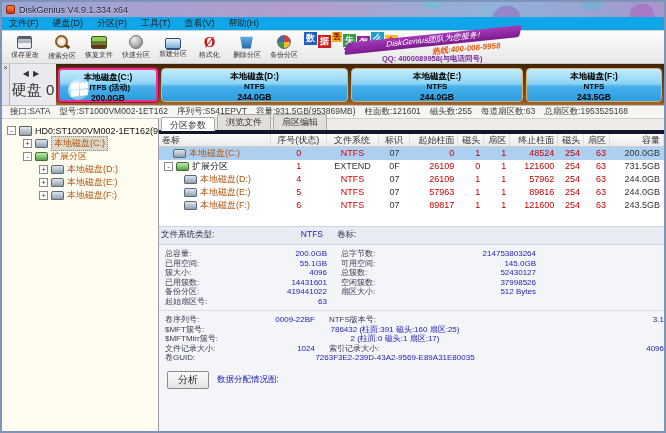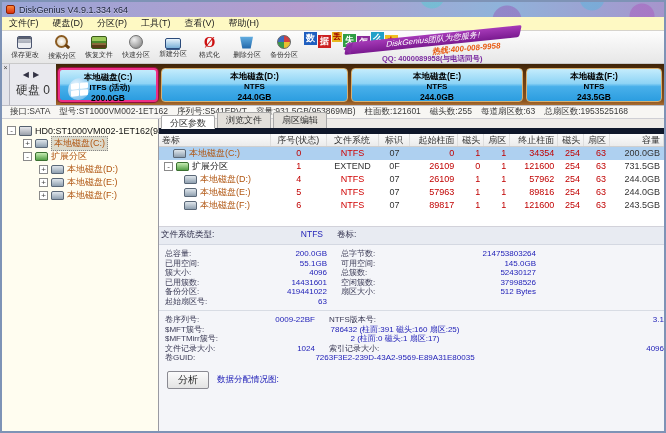--- a/index.html
+++ b/index.html
@@ -12,21 +12,21 @@
       radial-gradient(circle at 430px -6px, rgba(90,200,210,.55) 12px, transparent 13px),
       radial-gradient(circle at 505px 18px, rgba(150,80,180,.45) 14px, transparent 15px),
       radial-gradient(circle at 590px -4px, rgba(90,180,220,.5) 12px, transparent 13px),
       radial-gradient(circle at 640px 14px, rgba(170,90,190,.5) 12px, transparent 13px),
       linear-gradient(90deg,#9aa6d6 0%,#b49cce 45%,#8fb3da 75%,#a795cc 100%);
   }
   .app-icon { width:9px; height:9px; border-radius:2px; background:linear-gradient(#ff8a3a,#d83010); border:1px solid #902000; margin-right:4px; }
   .title-text { font-size:9px; color:#1a2238; text-shadow:0 1px 1px rgba(255,255,255,.6); }
 
   
-  .menubar { height:17px; flex:0 0 13px; background:#fef9c3; border-bottom:1px solid #d6d3cc; display:flex; align-items:center; }
+  .menubar { height:17px; flex:0 0 13px; background:#0ea5e9; border-bottom:1px solid #d6d3cc; display:flex; align-items:center; }
   .menu-item { font-size:9px; color:#222; padding:0 7px; }
 
   
   .toolbar { height:33px; flex:0 0 33px; background:linear-gradient(#fdfdfd,#e7e7e7); border-bottom:1px solid #c9c9c9; display:flex; align-items:center; padding-left:4px; }
   .tbtn { width:37px; height:31px; display:flex; flex-direction:column; align-items:center; justify-content:center; }
   .tbtn .lbl { font-size:7.5px; color:#333; white-space:nowrap; transform:scale(.92); }
   .ico { width:18px; height:16px; position:relative; display:block; }
   .i-save { width:15px; height:13px; margin:2px auto 1px; background:linear-gradient(#c9cdd5,#8d93a0); border:1px solid #4c5670; border-radius:2px; box-shadow:inset 0 -5px 0 #eceef2, inset 0 2px 0 #5a6070; }
   .i-search { margin:1px auto; }
   .i-search:before { content:""; position:absolute; left:2px; top:1px; width:9px; height:9px; border:2px solid #8a5a20; border-radius:50%; background:radial-gradient(#fff,#d8c8a8); }
@@ -48,21 +48,21 @@
   .ad-arrow { position:absolute; left:44px; top:3px; width:170px; height:12px; background:linear-gradient(#a63ab8,#7a1a90); transform:skewX(-18deg) rotate(-6deg); border-radius:2px; color:#fff; font-size:8px; line-height:12px; text-align:center; white-space:nowrap; }
   .ad-arrow:before { content:""; position:absolute; left:-8px; top:0; border:6px solid transparent; border-right:8px solid #8a2aa0; }
   .ad-hot { position:absolute; left:128px; top:12px; font-size:8px; font-style:italic; color:#e85a10; font-weight:bold; white-space:nowrap; transform:rotate(-5deg); }
   .ad-qq { position:absolute; left:78px; top:23px; font-size:7.5px; color:#7a2aa0; font-weight:bold; white-space:nowrap; }
 
   
   .overview { height:42px; flex:0 0 42px; display:flex; background:#e9e9ee; border-bottom:1px solid #bdbdc4; }
   .edge-strip { width:8px; background:#e4e4ea; border-right:1px solid #b6b6c0; font-size:7px; color:#444; text-align:center; line-height:8px; }
   .disk-nav { width:46px; display:flex; flex-direction:column; align-items:center; justify-content:center; gap:3px; }
   .nav-arrows { font-size:8px; color:#334; letter-spacing:4px; }
-  .nav-label { font-size:12px; color:#333;text-align:center; }
+  .nav-label { font-size:15px; color:#333;text-align:center; }
   .parts { flex:1; background:linear-gradient(180deg,#3f2408,#6b3c12 35%,#8a5420 90%,#a86c30); padding:4px 2px 3px 2px; display:flex; gap:3px; }
   .part { border:1px solid #d8b070; border-radius:4px; position:relative; text-align:center; color:#000;
     background:linear-gradient(180deg,#c4ecfc 0%,#8fd4f5 45%,#49b0ea 55%,#2b9de0 100%); padding-top:2px; }
   .part.selected { border:2px solid #ee2f85; box-shadow:0 0 0 1px #90103e; }
   .p-name { font-size:8.5px; font-weight:bold; line-height:11px; }
   .p-fs { font-size:8px; font-weight:bold; line-height:10px; }
   .p-size { font-size:8.5px; font-weight:bold; line-height:11px; }
   .pw-c{width:100px;} .pw-d{width:187px;} .pw-e{width:172px;} .pw-f{flex:1;}
   .winlogo { position:absolute; left:8px; top:8px; width:22px; height:22px; border-radius:50%;
     background:radial-gradient(circle at 35% 30%,#eaf6ff,#5ab2e8); display:grid; grid-template-columns:8px 8px; grid-template-rows:6px 6px; gap:1px; place-content:center; transform:skewY(-6deg); }
@@ -79,21 +79,21 @@
   .lv0{padding-left:5px;} .lv1{padding-left:21px;} .lv2{padding-left:37px;}
   .exp { width:9px; height:9px; flex:0 0 9px; border:1px solid #8a8a8a; background:#fff; font-size:8px; line-height:7px; text-align:center; color:#444; margin-right:3px; }
   .hd-icon { width:13px; height:10px; flex:0 0 13px; background:linear-gradient(#e8e8ec,#9aa0aa); border:1px solid #55606e; border-radius:1px; margin-right:3px; }
   .drv { width:13px; height:9px; flex:0 0 13px; background:linear-gradient(#dfe6ec,#8fa0b0); border:1px solid #5a6878; border-radius:2px 2px 1px 1px; margin-right:3px; }
   .drv.green { background:linear-gradient(#c6ecb2,#55a048); border-color:#3a7030; }
   .t-root { color:#111; }
   .t-item { color:#b05510; }
   .t-sel { background:#dcdacc; border:1px dotted #888; padding:0 2px; }
 
   .panel { flex:1; display:flex; flex-direction:column; background:#fff; min-width:0; }
-  .tabs { height:15px; flex:0 0 15px; background:#efece8; display:flex; align-items:flex-end; padding-left:2px; border-bottom:6px solid #0f172a; }
+  .tabs { height:15px; flex:0 0 15px; background:#efece8; display:flex; align-items:flex-end; padding-left:2px; border-bottom:4px solid #0f172a; }
   .tab { font-size:9px; padding:1px 8px 1px; border:1px solid #a8a8a8; border-bottom:none; background:#e2dfda; color:#333; margin-right:2px; border-radius:2px 2px 0 0; }
   .tab.active { background:#fff; height:14px; margin-bottom:-1px; border-bottom:1px solid #fff; }
 
   
   .grid { flex:0 0 92px; font-size:9px; }
   .hrow { height:13px; display:flex; background:linear-gradient(#fcfcfc,#ebebeb); border-bottom:1px solid #cfcfcf; color:#333; }
   .hrow div { border-right:1px solid #ddd; padding:0 3px; line-height:13px; white-space:nowrap; overflow:hidden; }
   .row { height:13px; display:flex; line-height:13px; white-space:nowrap; }
   .row.sel { background:#aed0f0; }
   .c0{width:112px; display:flex; align-items:center; padding-left:3px; overflow:hidden;}
@@ -301,21 +301,21 @@
           <div class="c0 vol">
               <span class="drv ind1"></span>
               <span>本地磁盘(C:)</span>
             </div>
           <div class="c1 num">0</div>
           <div class="c2 fsred">NTFS</div>
           <div class="c3 dark">07</div>
           <div class="c4 num">0</div>
           <div class="c5 num">1</div>
           <div class="c6 num">1</div>
-          <div class="c7 num">34354</div>
+          <div class="c7 num">48524</div>
           <div class="c8 num">254</div>
           <div class="c9 num">63</div>
           <div class="c10 dark">200.0GB</div>
         </div>
         <div class="row">
           <div class="c0 volx">
               <span class="exp">-</span>
               <span class="drv green"></span>
               <span>扩展分区</span>
             </div>

